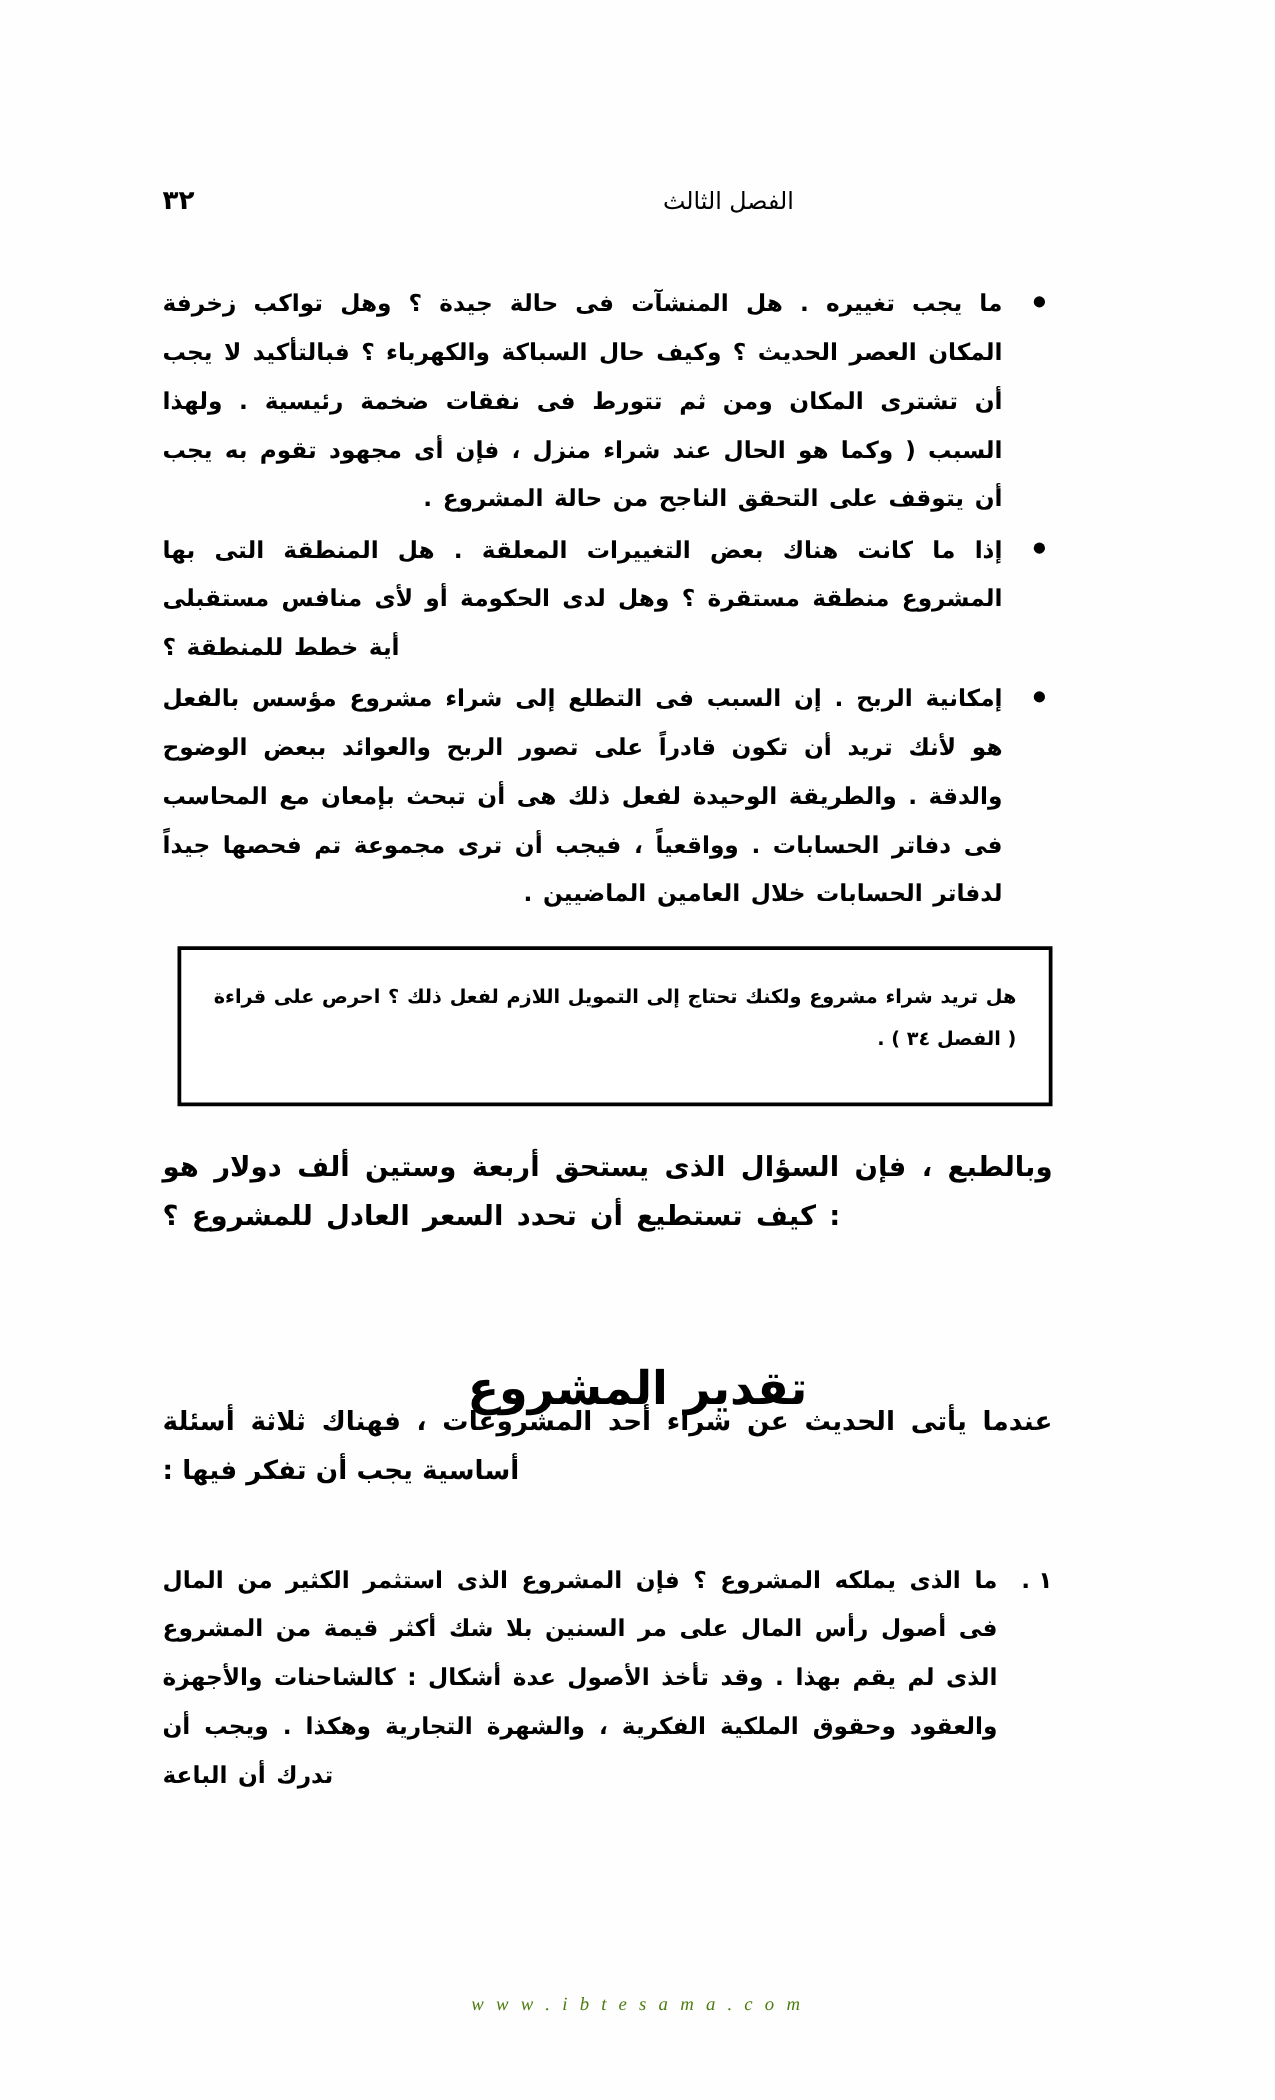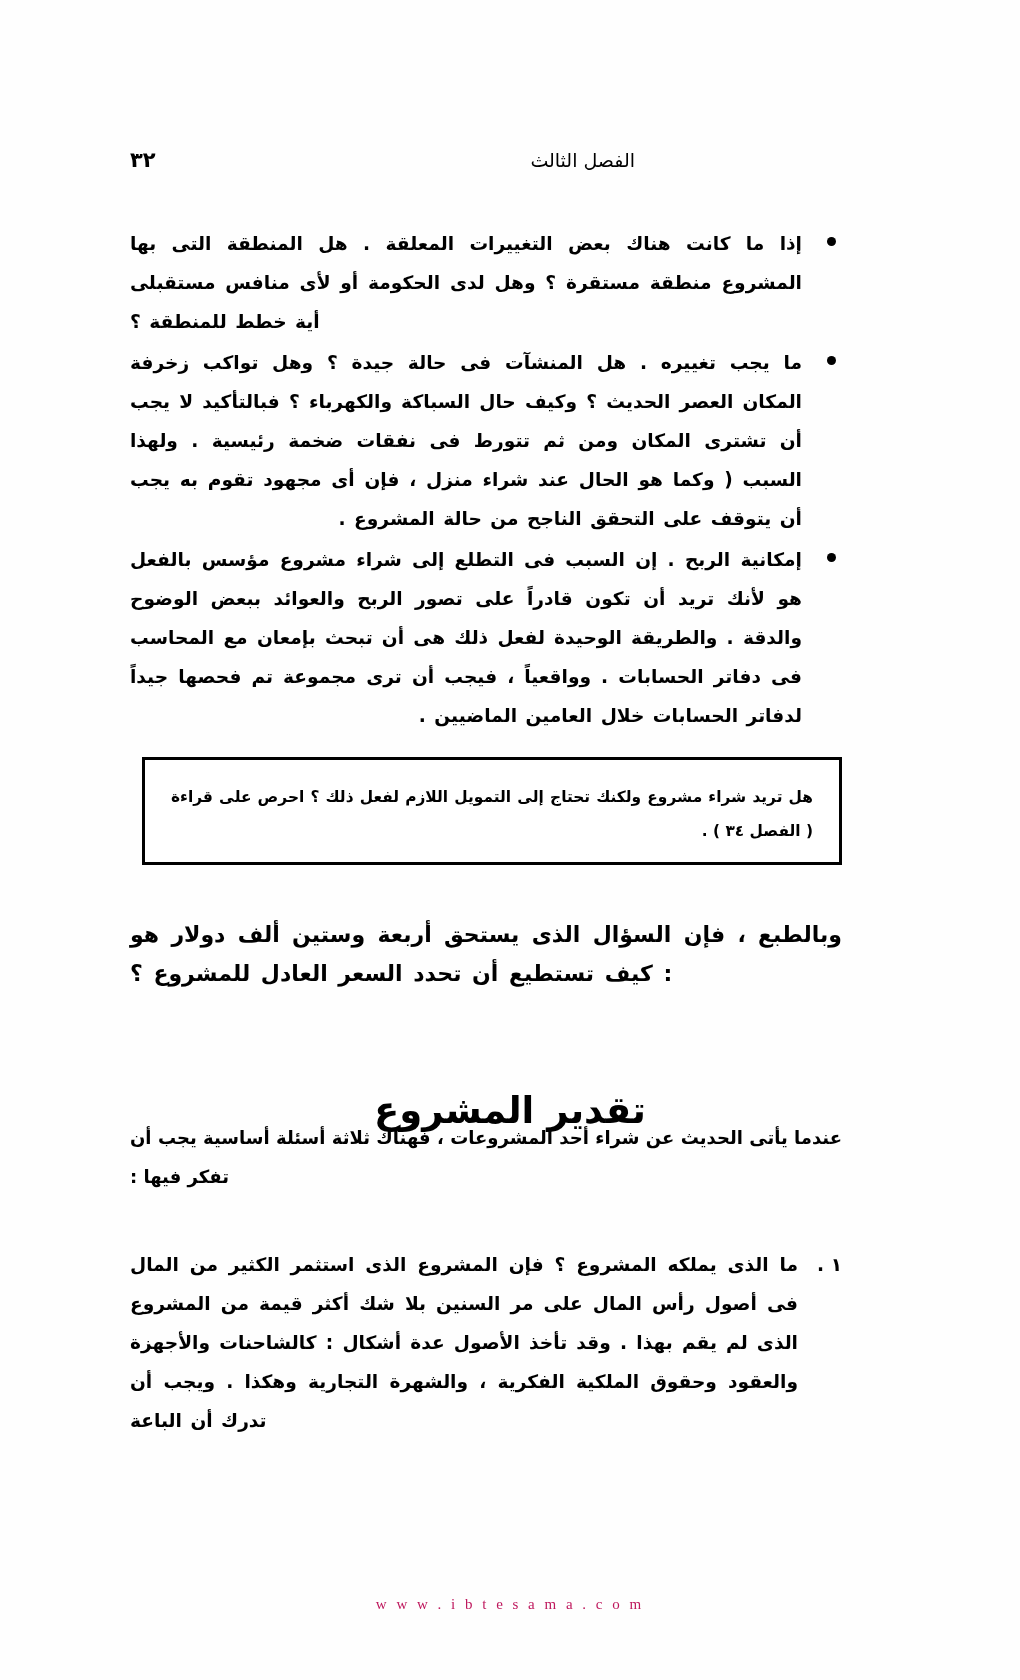--- a/index.html
+++ b/index.html
@@ -82,21 +82,21 @@
     word-spacing: 2px;
   }
   .para.last-right { text-align-last: right; }
 
   
   .callout {
     position: absolute;
     top: 757px;
     left: 142px;
     width: 700px;
-    height: 108px;
+    height: 128px;
     border: 3px solid #000;
     box-sizing: border-box;
     background: #fff;
   }
   .callout-inner {
     padding: 20px 26px 0 26px;
     font-size: 15.4px;
     font-weight: bold;
     line-height: 34px;
     text-align: justify;
@@ -130,21 +130,21 @@
     letter-spacing: -1px;
     margin-top: 41px;
   }
 
   
   .intro {
     position: absolute;
     top: 1118px;
     left: 130px;
     width: 712px;
-    font-size: 18px;
+    font-size: 21px;
     line-height: 39px;
     font-weight: bold;
     text-align: justify;
     text-align-last: left;
   }
 
   
   ol.numbered {
     position: absolute;
     top: 1245px;
@@ -188,25 +188,25 @@
 
   <div class="running-head">
     <div class="chapter-title">الفصل الثالث</div>
     <div class="folio">٣٢</div>
   </div>
 
   <div class="content">
     <ul class="bullets">
       <li>
         <span class="bullet-dot"></span>
-        <div class="para">إذا ما كانت هناك بعض التغييرات المعلقة . هل المنطقة التى بها المشروع منطقة مستقرة ؟ وهل لدى الحكومة أو لأى منافس مستقبلى أية خطط للمنطقة ؟</div>
+        <div class="para last-right">ما يجب تغييره . هل المنشآت فى حالة جيدة ؟ وهل تواكب زخرفة المكان العصر الحديث ؟ وكيف حال السباكة والكهرباء ؟ فبالتأكيد لا يجب أن تشترى المكان ومن ثم تتورط فى نفقات ضخمة رئيسية . ولهذا السبب ( وكما هو الحال عند شراء منزل ، فإن أى مجهود تقوم به يجب أن يتوقف على التحقق الناجح من حالة المشروع .</div>
       </li>
       <li>
         <span class="bullet-dot"></span>
-        <div class="para last-right">ما يجب تغييره . هل المنشآت فى حالة جيدة ؟ وهل تواكب زخرفة المكان العصر الحديث ؟ وكيف حال السباكة والكهرباء ؟ فبالتأكيد لا يجب أن تشترى المكان ومن ثم تتورط فى نفقات ضخمة رئيسية . ولهذا السبب ( وكما هو الحال عند شراء منزل ، فإن أى مجهود تقوم به يجب أن يتوقف على التحقق الناجح من حالة المشروع .</div>
+        <div class="para">إذا ما كانت هناك بعض التغييرات المعلقة . هل المنطقة التى بها المشروع منطقة مستقرة ؟ وهل لدى الحكومة أو لأى منافس مستقبلى أية خطط للمنطقة ؟</div>
       </li>
       <li>
         <span class="bullet-dot"></span>
         <div class="para last-right">إمكانية الربح . إن السبب فى التطلع إلى شراء مشروع مؤسس بالفعل هو لأنك تريد أن تكون قادراً على تصور الربح والعوائد ببعض الوضوح والدقة . والطريقة الوحيدة لفعل ذلك هى أن تبحث بإمعان مع المحاسب فى دفاتر الحسابات . وواقعياً ، فيجب أن ترى مجموعة تم فحصها جيداً لدفاتر الحسابات خلال العامين الماضيين .</div>
       </li>
     </ul>
   </div>
 
   <div class="callout">
     <div class="callout-inner">هل تريد شراء مشروع ولكنك تحتاج إلى التمويل اللازم لفعل ذلك ؟ احرص على قراءة ( الفصل ٣٤ ) .</div>
@@ -218,15 +218,15 @@
 
   <div class="intro">عندما يأتى الحديث عن شراء أحد المشروعات ، فهناك ثلاثة أسئلة أساسية يجب أن تفكر فيها :</div>
 
   <ol class="numbered">
     <li>
       <span class="num-marker">١ .</span>
       <div class="para">ما الذى يملكه المشروع ؟ فإن المشروع الذى استثمر الكثير من المال فى أصول رأس المال على مر السنين بلا شك أكثر قيمة من المشروع الذى لم يقم بهذا . وقد تأخذ الأصول عدة أشكال : كالشاحنات والأجهزة والعقود وحقوق الملكية الفكرية ، والشهرة التجارية وهكذا . ويجب أن تدرك أن الباعة</div>
     </li>
   </ol>
 
-  <div class="watermark" style="color: #be185d;">w w w . i b t e s a m a . c o m</div>
+  <div class="watermark" style="color: #4d7c0f; font-style: italic;">w w w . i b t e s a m a . c o m</div>
 
 </div>
 
 </body></html>

